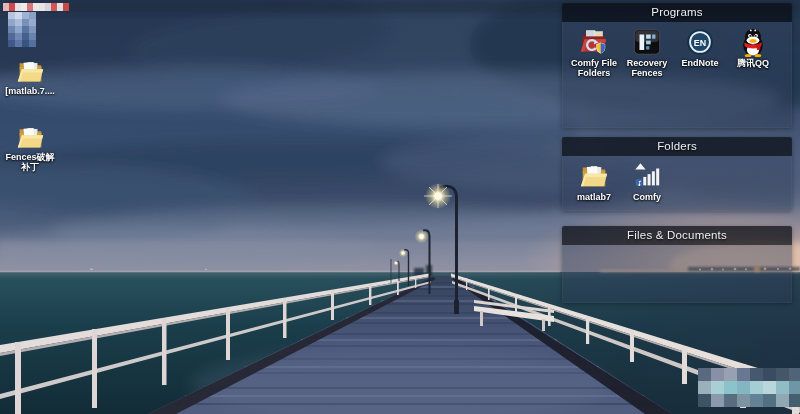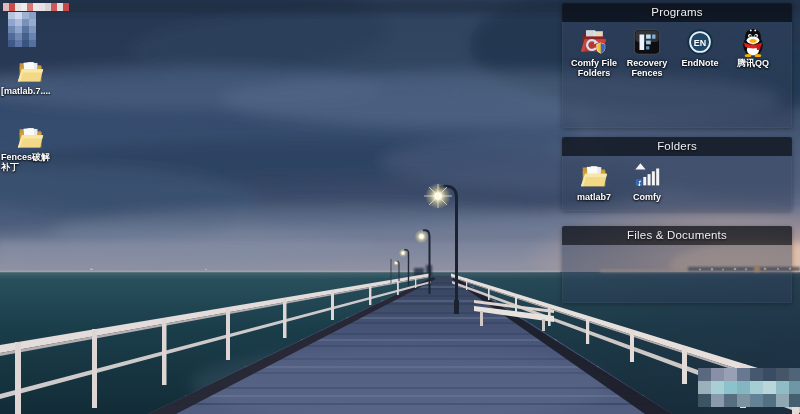--- a/index.html
+++ b/index.html
@@ -1,21 +1,21 @@
 <!DOCTYPE html>
 <html><head>
 <meta charset="utf-8">
 <style>
   html,body{margin:0;padding:0;background:#111;}
   .stage{position:relative;width:800px;height:414px;overflow:hidden;
          font-family:"Liberation Sans",sans-serif;background:#2c3e58;}
   .stage svg.wp{position:absolute;left:0;top:0;}
 
   
-  .desk-item{position:absolute;width:58px;text-align:left;cursor:default;}
+  .desk-item{position:absolute;width:58px;text-align:center;cursor:default;}
   .desk-item .ic{display:block;margin:0 auto;}
   .icon-label{color:#fff;font-size:9px;line-height:10px;
     text-shadow:0 1px 2px rgba(0,0,0,.95),0 0 3px rgba(0,0,0,.8);white-space:nowrap;font-weight:bold;}
 
   
   .fence{position:absolute;border-radius:2px;overflow:hidden;
          box-shadow:0 1px 5px rgba(0,0,0,.35), inset 0 0 0 1px rgba(255,255,255,.06);}
   .fence-title{height:19px;line-height:19px;text-align:center;
     background:rgba(10,14,22,.74);color:#eef0f3;font-size:11.5px;
     text-shadow:0 1px 2px rgba(0,0,0,.9);letter-spacing:.2px;}

